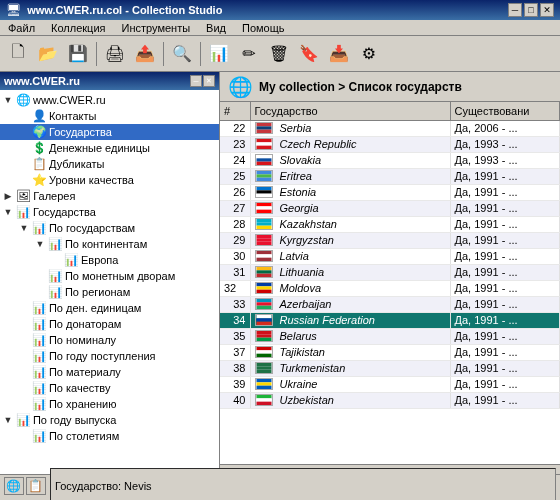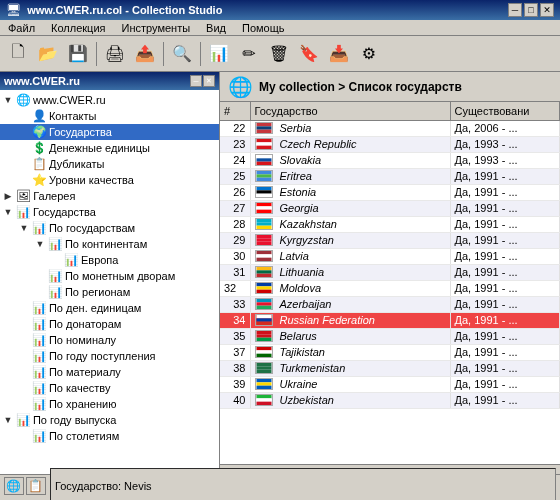--- a/index.html
+++ b/index.html
@@ -154,21 +154,21 @@
       z-index: 1;
     }
     td {
       border-right: 1px solid #e0e0e0;
       border-bottom: 1px solid #e8e8e8;
       padding: 1px 4px;
       font-size: 11px;
       height: 16px;
     }
     tr:nth-child(even) td { background: #f0f0f8; }
-    tr.selected td { background: #ef4444; color: white; }
+    tr.selected td { background: #0f766e; color: white; }
 
     .flag-cell { display: flex; align-items: center; gap: 7px; font-style: italic; }
 
     
     .status-bar {
       background: #d4d0c8;
       border-top: 1px solid #808080;
       height: 22px;
       display: flex;
       align-items: center;

